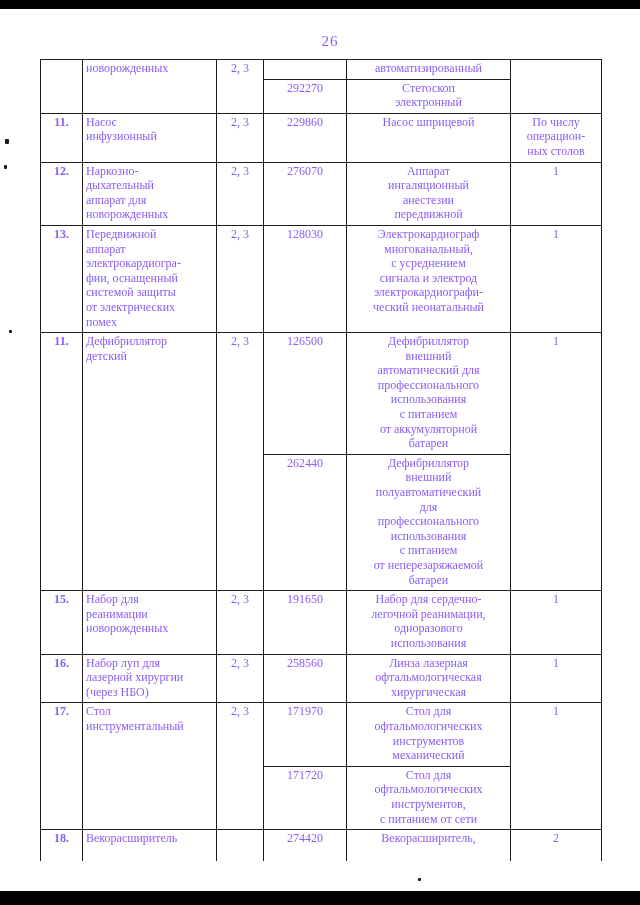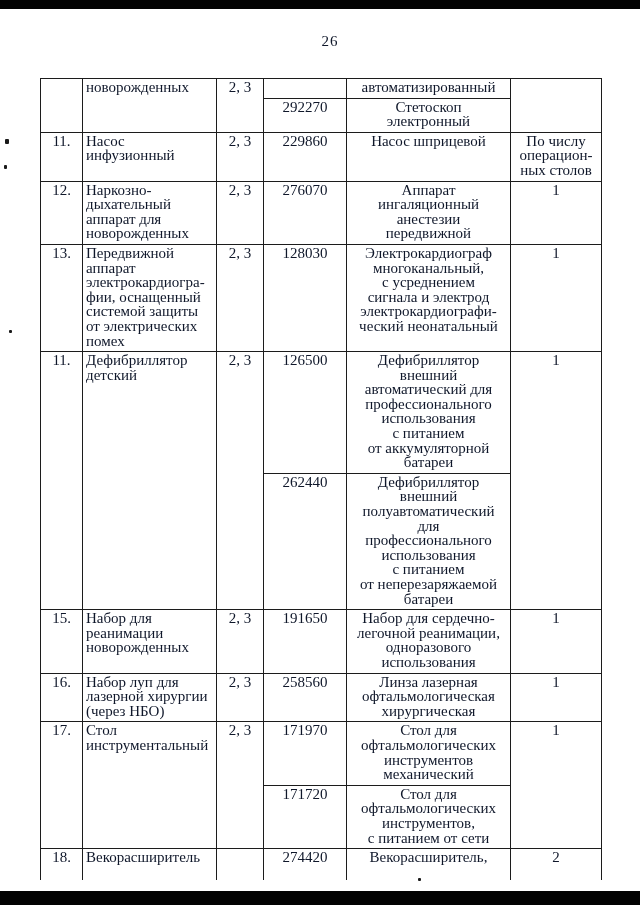--- a/index.html
+++ b/index.html
@@ -2,51 +2,51 @@
 <html><head>
 <meta charset="utf-8">
 <style>
   html,body{margin:0;padding:0;background:#ffffff;}
   .page{
     position:relative;
     width:640px;height:905px;
     background:#ffffff;
     overflow:hidden;
     font-family:"Liberation Serif", serif;
-    color:#0f172a;
+    color:#8b5cf6;
   }
   .scan-bar{position:absolute;left:0;width:640px;background:#020202;}
   .scan-bar-top{top:0;height:9px;}
   .scan-bar-bottom{top:891px;height:14px;}
   .speck{position:absolute;background:#1a1a1a;border-radius:1px;}
   .speck1{left:5px;top:139px;width:4px;height:5px;}
   .speck2{left:4px;top:165px;width:3px;height:4px;}
   .speck3{left:9px;top:330px;width:3px;height:3px;}
   .speck4{left:418px;top:878px;width:3px;height:3px;}
   .page-number{
     position:absolute;top:33px;left:0;width:660px;
     text-align:center;font-size:15px;letter-spacing:1px;
   }
   table.doc-table{
-    position:absolute;top:78px;left:40px;
+    position:absolute;top:59px;left:40px;
     width:561px;
     border-collapse:collapse;
     table-layout:fixed;
-    font-size:15px;
+    font-size:12px;
     line-height:14.6px;
   }
   table.doc-table td{
     border:1px solid #1c1c1c;
     vertical-align:top;
     padding:1px 3px 3px 3px;
     white-space:pre-line;
     word-wrap:break-word;
     overflow:hidden;
   }
-  td.c-num{text-align:center;}
+  td.c-num{text-align:center;font-weight:bold;}
   td.c-name{text-align:left;padding-left:5px;}
   td.c-grade{text-align:center;}
   td.c-code{text-align:center;}
   td.c-desc{text-align:center;padding-left:5px;}
   td.c-qty{text-align:center;padding-left:2px;padding-right:2px;}
   tr.cut-row td{border-bottom:none;height:27px;margin-left:24px;}
 </style>
 </head>
 <body>
 

